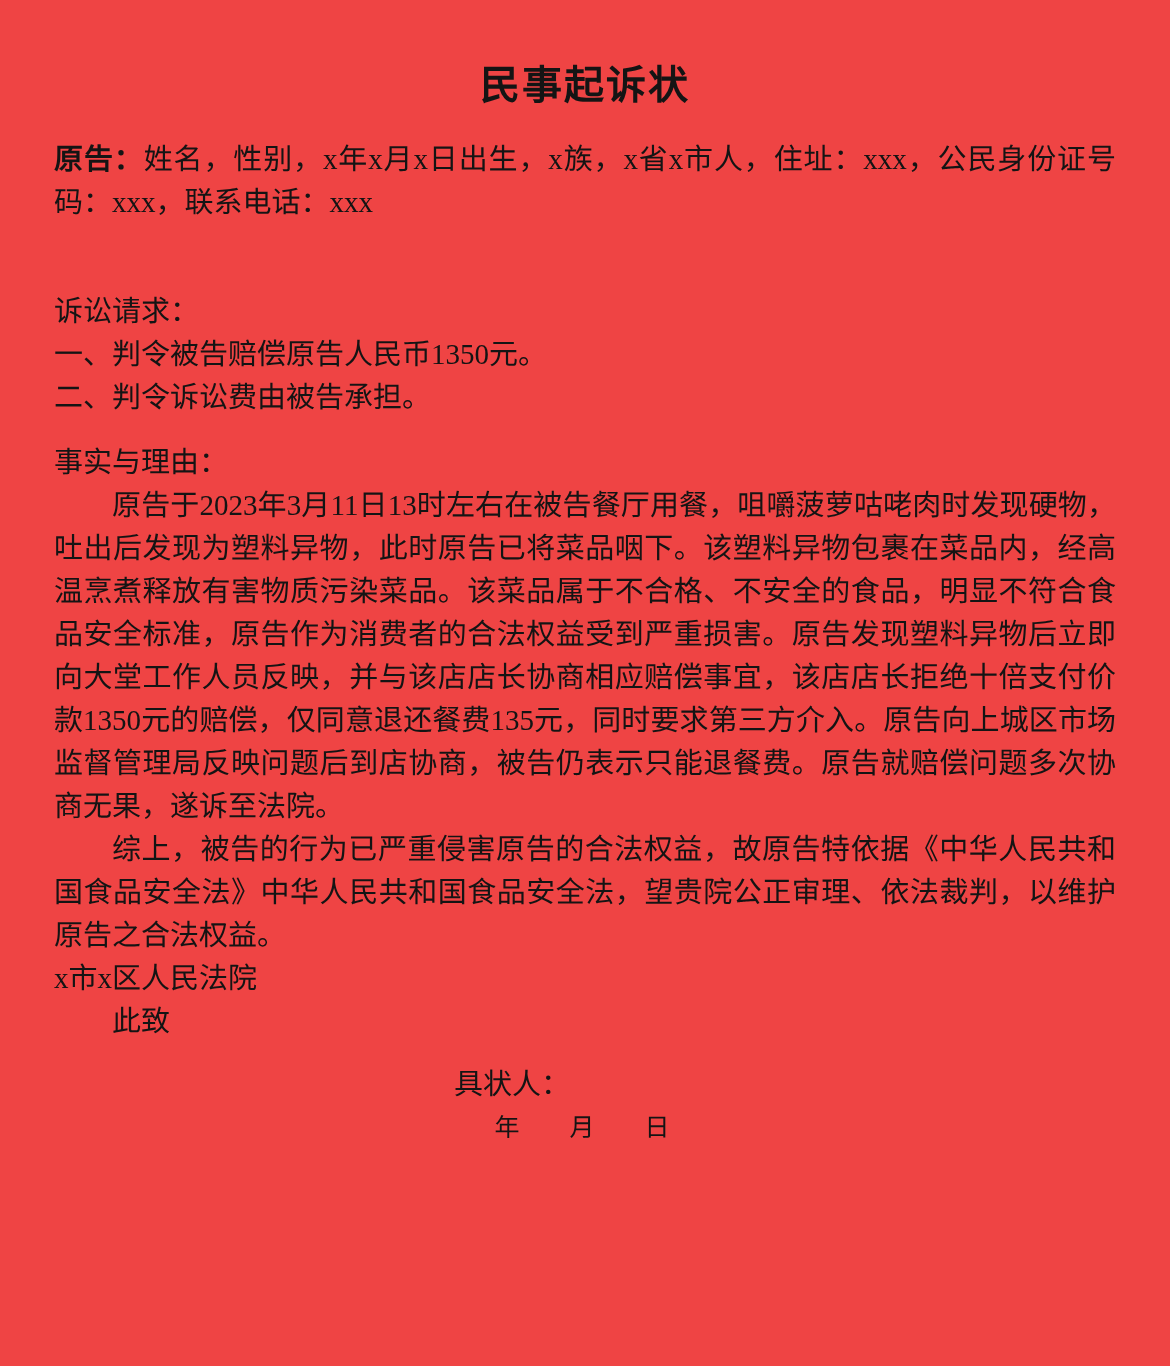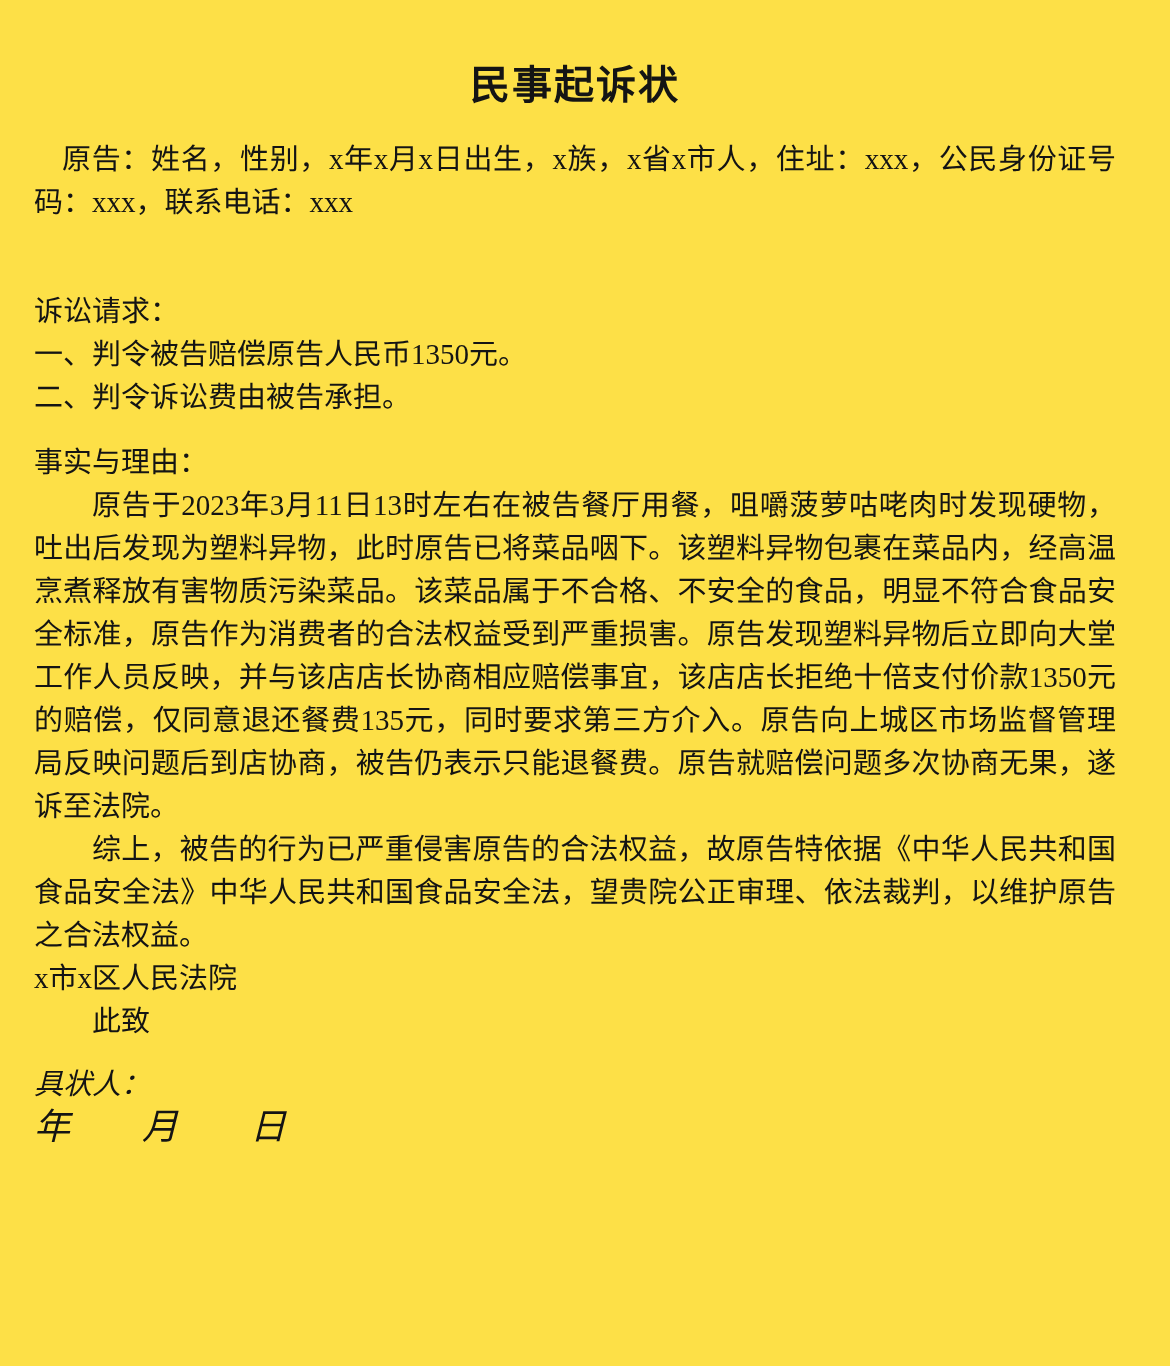--- a/index.html
+++ b/index.html
@@ -11,58 +11,57 @@
   body {
     width: 1170px;
     height: 1366px;
     font-family: "Liberation Serif", "DejaVu Serif", serif;
     color: #141414;
     overflow: hidden;
   }
   .page {
     width: 1170px;
     height: 1366px;
-    padding: 58px 54px 0 34px;
-    background: #fde047;
+    padding: 58px 54px 0 54px;
+    background: #ef4444;
   }
   .doc-title {
     font-size: 40px;
     line-height: 56px;
     font-weight: bold;
     text-align: center;
     letter-spacing: 2px;
     margin: 0 0 24px 0;
   }
   .para, .heading {
     font-size: 29px;
     line-height: 43px;
     margin: 0;
     text-align: justify;
     text-justify: inter-ideograph;
     word-break: normal;
   }
   .heading { font-weight: normal; }
-  .lead { font-weight: normal; margin-left: 28px; }
+  .lead { font-weight: bold; }
   .indent { text-indent: 58px; }
   .gap-a { height: 34px; }
   .gap-b { height: 32px; }
   .gap-c { height: 22px; }
   .gap-d { height: 20px; }
   .signature-block {
-    text-align: left;
-    font-style: italic;
+    text-align: center;
   }
   .sig-name {
     font-size: 29px;
     line-height: 43px;
     margin: 0;
     padding-right: 146px;
   }
   .sig-date {
-    font-size: 36px;
+    font-size: 25px;
     line-height: 43px;
     margin: 0;
     padding-right: 6px;
   }
 </style>
 </head>
 <body>
 
 <div class="page">
 

